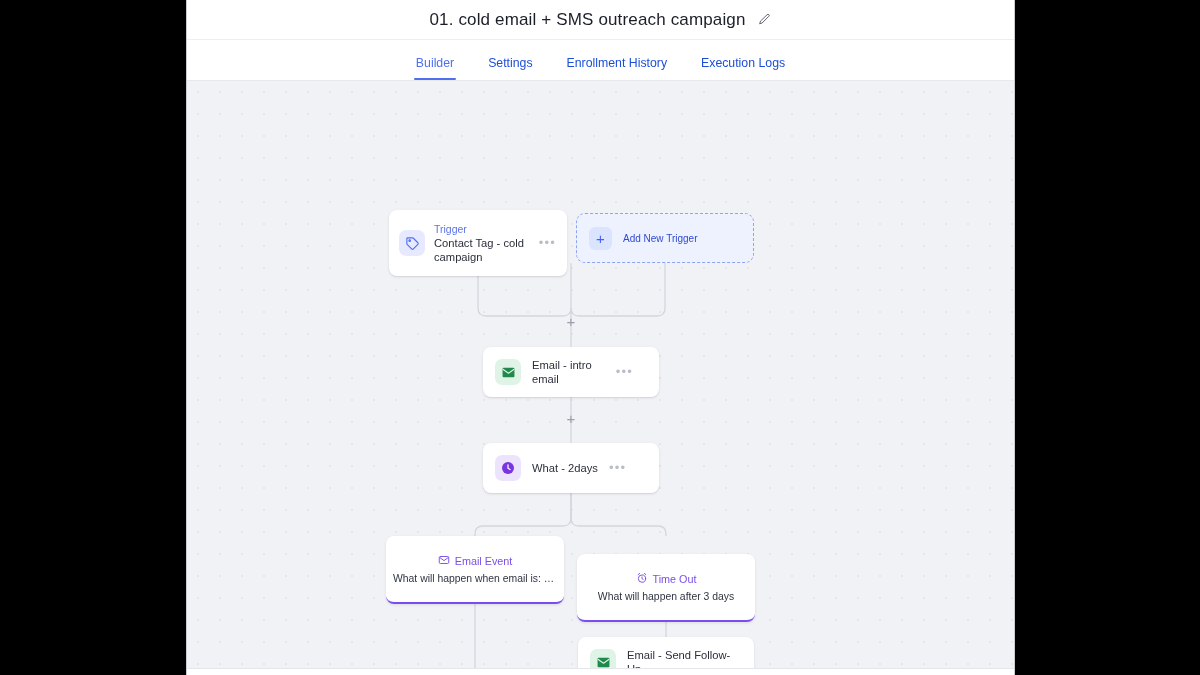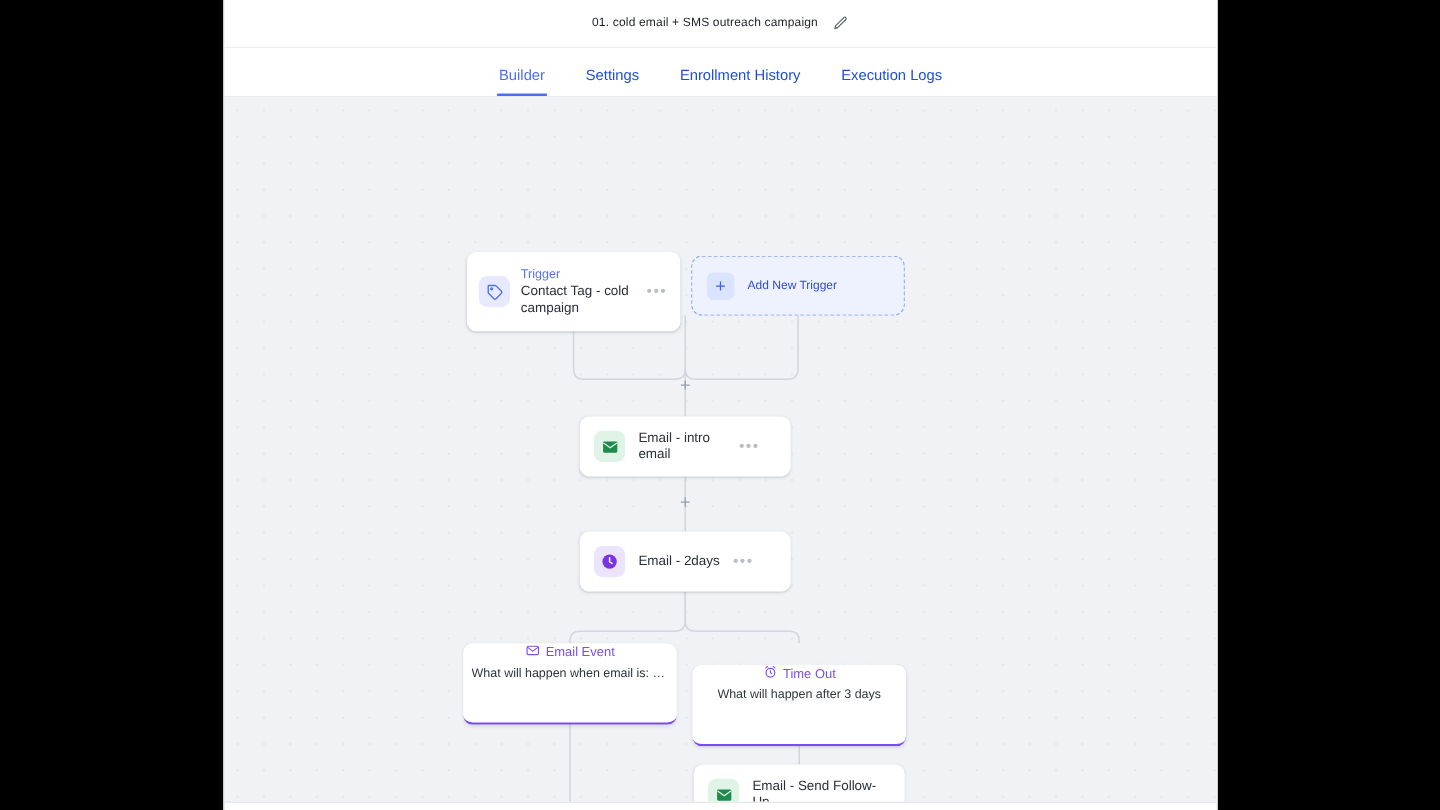--- a/index.html
+++ b/index.html
@@ -37,21 +37,21 @@
     position: relative;
     height: 40px;
     background: #ffffff;
     display: flex;
     align-items: center;
     justify-content: center;
     gap: 12px;
     border-bottom: 1px solid #eceef1;
   }
   .header-title {
-    font-size: 10px;
+    font-size: 17px;
     color: #1b1f27;
     letter-spacing: .15px;
     white-space: nowrap;
   }
   .pencil-icon {
     width: 14px; height: 14px;
     display: inline-flex;
     align-items: center;
     justify-content: center;
     color: #5b6170;
@@ -207,20 +207,21 @@
     position: absolute;
     width: 178px;
     height: 68px;
     background: #ffffff;
     border-radius: 8px;
     border-bottom: 2.6px solid #7c4dee;
     box-shadow: 0 1px 3px rgba(24,28,40,.10);
     display: flex;
     flex-direction: column;
     align-items: center;
+    justify-content: center;
     gap: 5px;
     cursor: pointer;
   }
   .branch-head {
     display: flex;
     align-items: center;
     gap: 5px;
     font-size: 10.8px;
     color: #7b4fe6;
   }
@@ -340,21 +341,21 @@
 
       <div class="line-plus" id="plus-mid">+</div>
 
       <div class="node" id="node-wait">
         <div class="node-icon">
           <svg width="16" height="16" viewBox="0 0 24 24">
             <circle cx="12" cy="12" r="9" fill="#7b35e0"></circle>
             <path d="M12 7.2v5.1l3.1 1.9" fill="none" stroke="#ffffff" stroke-width="1.9" stroke-linecap="round" stroke-linejoin="round"></path>
           </svg>
         </div>
-        <div class="node-label">Email - 2days</div>
+        <div class="node-label">What - 2days</div>
         <div class="dots">•••</div>
       </div>
 
       <div class="branch" id="branch-email-event">
         <div class="branch-head">
           <span>
             <svg width="12" height="12" viewBox="0 0 24 24" fill="none" stroke="#7b4fe6" stroke-width="1.9" stroke-linecap="round" stroke-linejoin="round">
               <rect x="2.5" y="5" width="19" height="14" rx="2.4"></rect>
               <path d="M3.5 7 12 13.2 20.5 7"></path>
             </svg>

